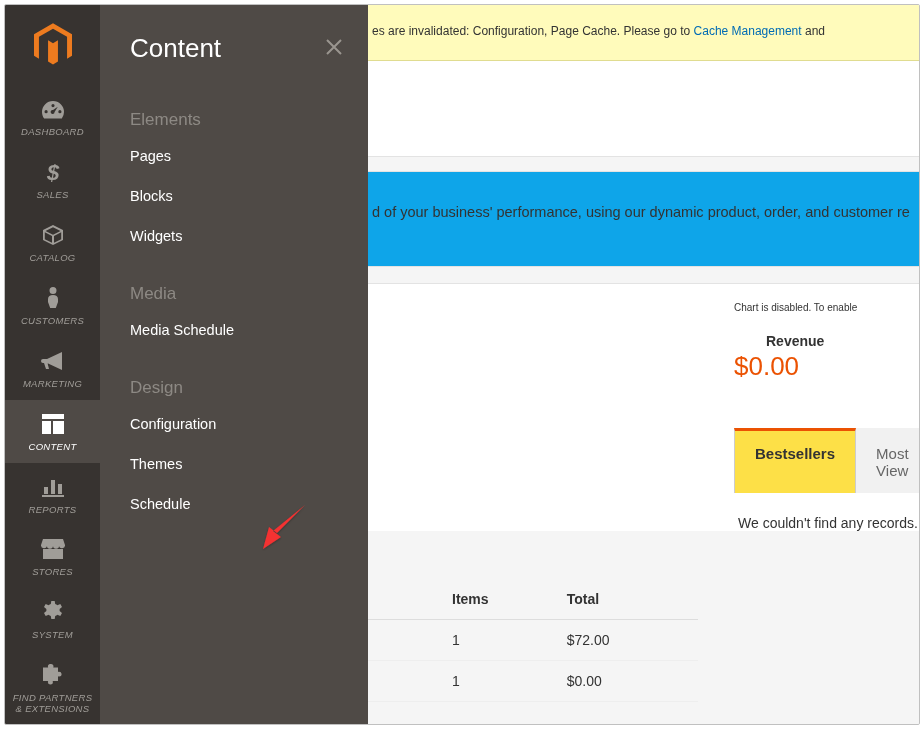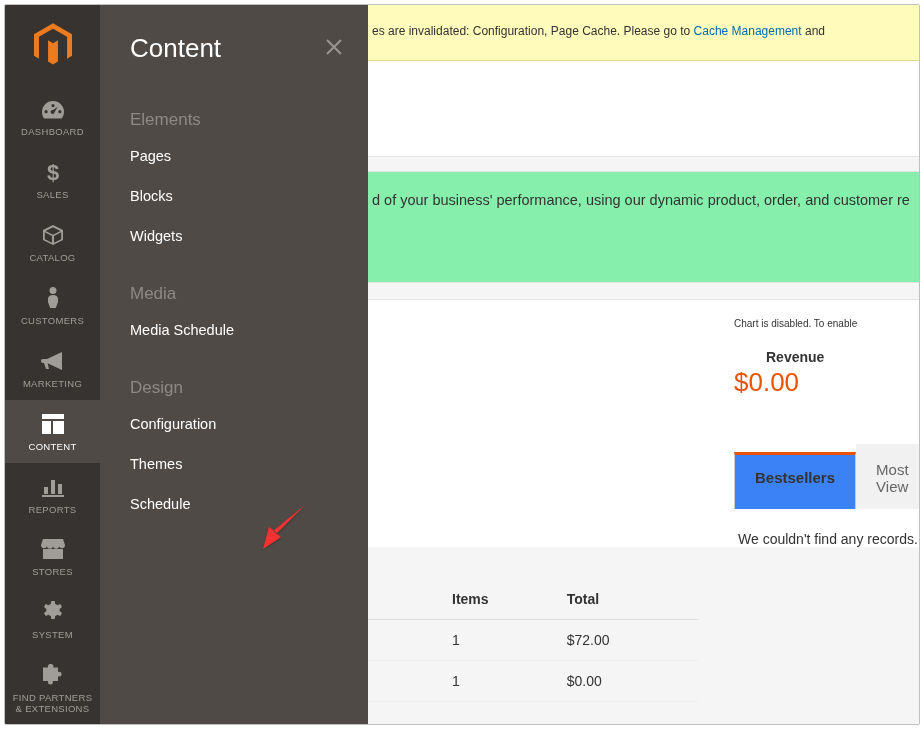--- a/index.html
+++ b/index.html
@@ -1,43 +1,43 @@
 <!DOCTYPE html>
 <html><head>
   <meta charset="utf-8">
   <style>
     * { margin: 0; padding: 0; box-sizing: border-box; font-family: 'Helvetica Neue', Arial, sans-serif; }
     body { width: 924px; height: 729px; overflow: hidden; position: relative; background: #fff; }
     .frame { position: absolute; inset: 4px; border: 1px solid #c0c0c0; border-radius: 2px; overflow: hidden; background: #f5f5f5; box-shadow: inset 0 0 3px rgba(0,0,0,.15);}
     .sidebar { position: absolute; left: 0; top: 0; bottom: 0; width: 95px; background: #373330; display: flex; flex-direction: column; align-items: center; z-index: 2;}
     .logo { width: 46px; height: 46px; margin: 18px 0 10px; display:flex; align-items:center; justify-content:center;}
     .divider { width: 54px; height: 1px; background: #5a5652; margin: 6px 0 2px; }
-    .nav-item { width: 95px; padding: 12px 4px 10px; display:flex; flex-direction:column; align-items:center; gap:6px; color:#a09d98; cursor:pointer; text-align:center;}
+    .nav-item { width: 95px; padding: 12px 4px 10px; display:flex; flex-direction:column; align-items:center; gap:6px; color:#a09d98; cursor:pointer; text-align:center;font-style:italic;}
     .nav-item.active { background: #4f4a46; color: #fff; }
     .nav-item .icon { height: 24px; display:flex; align-items:center; justify-content:center; }
     .nav-item .label { font-size: 9.5px; letter-spacing: .3px; font-weight: 500; line-height:1.15;}
     .flyout { position: absolute; left: 95px; top: 0; bottom: 0; width: 268px; background: #4f4a46; z-index: 3; color:#fff; padding: 0; }
     .fly-head { display:flex; align-items:center; justify-content:space-between; padding: 28px 24px 18px 30px; }
     .fly-title { font-size: 26px; font-weight: 400; color:#fff; }
     .fly-close { color:#9a958f; cursor:pointer; }
     .fly-section { padding: 28px 30px 6px; color:#8d8984; font-size: 17px; font-weight:400;}
     .fly-item { padding: 12px 30px; color:#fff; font-size: 14.5px; font-weight:400; cursor:pointer;}
     .main { position: absolute; left: 363px; right: 0; top: 0; bottom: 0; background:#f5f5f5; overflow:hidden;}
     .notice { background:#fffbbb; border-bottom:1px solid #e0dc90; color:#333; font-size:12px; padding: 18px 14px 20px 4px; line-height:1.4;}
     .notice a { color:#006bb4; text-decoration:none; }
     .gap1 { height: 96px; background:#fff; border-bottom:1px solid #e3e3e3;}
-    .gap2 { height: 112px; background:#86efac; margin-top:14px; border-top:1px solid #e3e3e3; border-bottom:1px solid #e3e3e3; padding: 20px 0 0 4px; color:#333; font-size:14.5px;}
+    .gap2 { height: 96px; background:#0ea5e9; margin-top:14px; border-top:1px solid #e3e3e3; border-bottom:1px solid #e3e3e3; padding: 32px 0 0 4px; color:#333; font-size:14.5px;}
     .panel { background:#fff; margin-top:16px; padding: 18px 0 0 0; border-top:1px solid #e3e3e3;}
     .chart-note { text-align:left; padding: 0 0 20px 366px; font-size:10px; color:#333;}
     .rev { padding-left:366px; }
     .rev-label { font-size:14px; color:#333; font-weight:600;padding-left:32px;}
     .rev-value { font-size:26px; color:#eb5202; font-weight:400; margin-top:2px;}
     .tabs { margin: 46px 0 0 366px; display:flex; }
     .tab { border:1px solid #ccc; border-bottom:none; padding: 14px 20px; font-size:15px; color:#666; background:#f1f1f1; cursor:pointer; border-top: 3px solid transparent;}
-    .tab.active { background:#3b82f6; color:#333; border-top-color:#eb5202; font-weight:600;margin-top:8px;}
+    .tab.active { background:#fde047; color:#333; border-top-color:#eb5202; font-weight:600;}
     .tab + .tab { border-left:none; }
     .norec { padding: 22px 0 0 370px; font-size:14px; color:#333;}
     .orders { position:absolute; left:0; top:590px; width:370px; background:#fff;}
     .orders-head { display:flex; padding: 0 0 12px 0; border-bottom:1px solid #ddd;}
     .orders-head div, .orders-row div { font-size:14px; color:#333; }
     .col-items { width: 220px; text-align:left; padding-left:84px; font-weight:600;}
     .col-total { width: 150px; text-align:left; padding-right:30px; font-weight:600;}
     .orders-row { display:flex; padding: 12px 0; border-bottom:1px solid #eee;}
     .orders-row .col-items, .orders-row .col-total { font-weight:400;}
     .arrow { position:absolute; left:250px; top:492px; z-index:5; pointer-events:none;}

